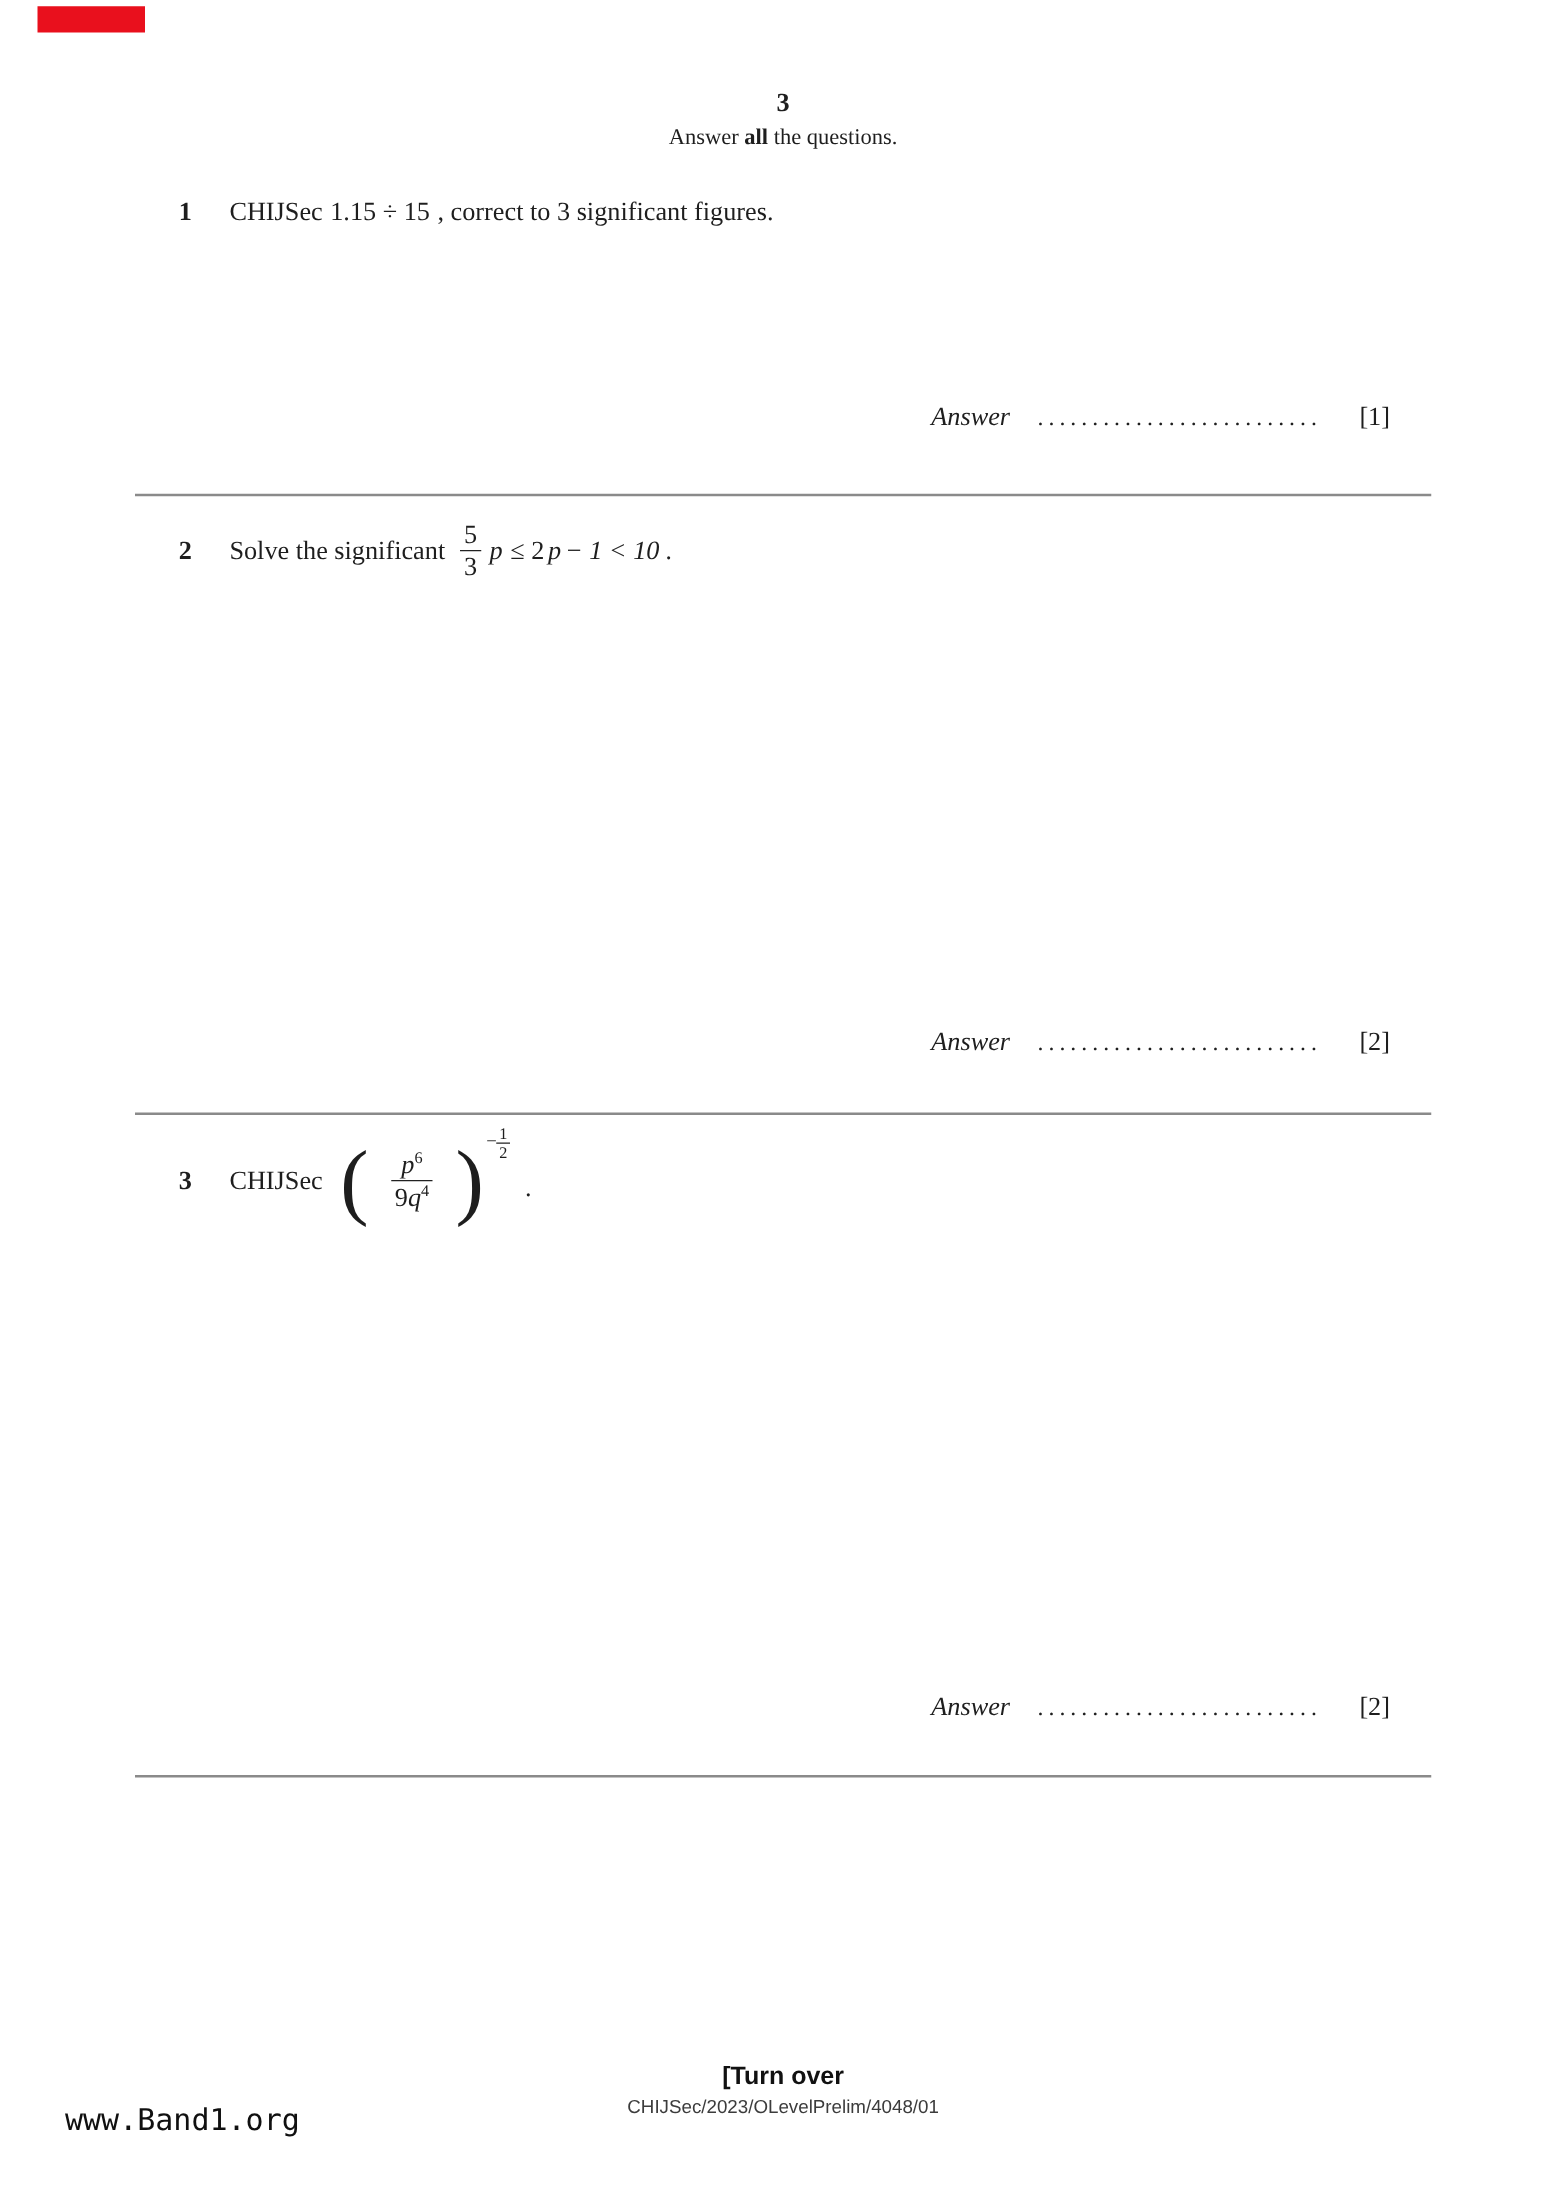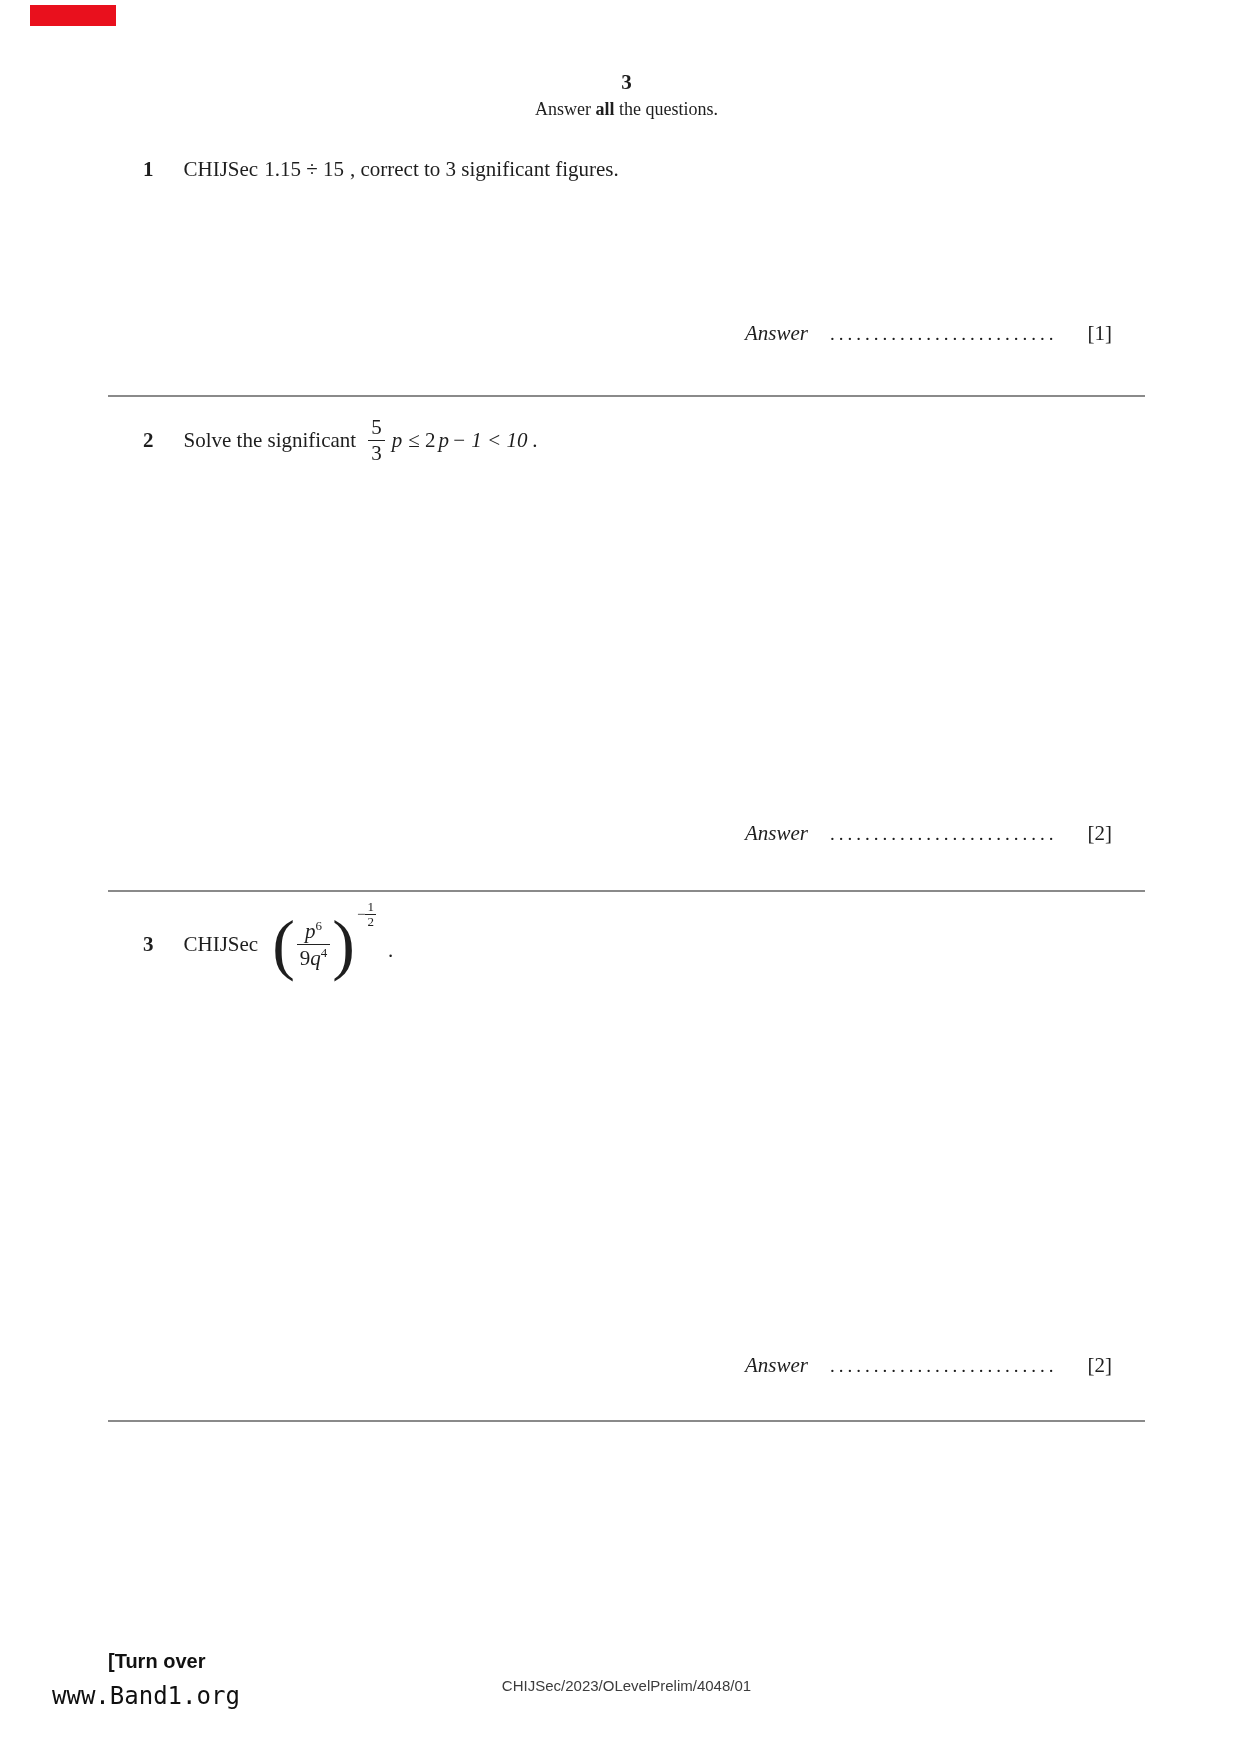--- a/index.html
+++ b/index.html
@@ -27,21 +27,21 @@
   .expo{display:inline-block;transform:translateY(-30px);margin-left:2px;white-space:nowrap;}
   .expo .minus{font-size:15px;vertical-align:middle;}
   .tinyfrac{display:inline-flex;flex-direction:column;align-items:center;font-size:13px;line-height:1.05;vertical-align:middle;}
   .tinyfrac .tnum{border-bottom:1.2px solid #222;padding:0 2px;}
   .enddot{align-self:flex-end;margin-left:12px;margin-bottom:12px;}
   .answer-row{left:745px;display:flex;align-items:baseline;font-size:21px;}
   .answer-label{font-style:italic;}
   .answer-dots{margin-left:22px;font-size:19px;letter-spacing:4px;white-space:nowrap;}
   .marks{margin-left:30px;font-size:21px;}
   .rule{left:108px;width:1037px;height:2px;background:#8a8a8a;}
-  .turnover{top:1650px;font-family:"Liberation Sans", sans-serif;font-weight:bold;font-size:20px;text-align:left;color:#111;}
+  .turnover{top:1650px;font-family:"Liberation Sans", sans-serif;font-weight:bold;font-size:20px;text-align:center;color:#111;}
   .papercode{top:1677px;font-family:"Liberation Sans", sans-serif;font-size:15px;color:#3c3c3c;}
   .band1{left:52px;top:1682px;font-family:"DejaVu Sans Mono", monospace;font-size:24px;color:#101010;}
 </style>
 </head>
 <body>
 
 <div class="page">
 
   <div class="abs redbar" style="background:#e9101d;"></div>
 
@@ -81,21 +81,21 @@
     <span class="answer-dots">..........................</span>
     <span class="marks">[2]</span>
   </div>
 
   <div class="abs rule" style="top:890px;"></div>
 
   <div class="abs q-row centered" style="top:914px;">
     <span class="qnum">3</span>
     <span class="qtext">CHIJSec</span>
     <span class="paren" style="margin-left:14px;">(</span>
-    <span class="frac" style="margin:0 2px;">
+    <span class="frac" style="margin:0 18px;">
       <span class="ftop"><span class="it">p</span><span class="sup">6</span></span>
       <span class="bar"></span>
       <span class="fbot"><span>9</span><span class="it">q</span><span class="sup">4</span></span>
     </span>
     <span class="paren">)</span>
     <span class="expo"><span class="minus">−</span><span class="tinyfrac">
           <span class="tnum">1</span>
           <span class="tden">2</span>
         </span></span>
     <span class="enddot">.</span>

